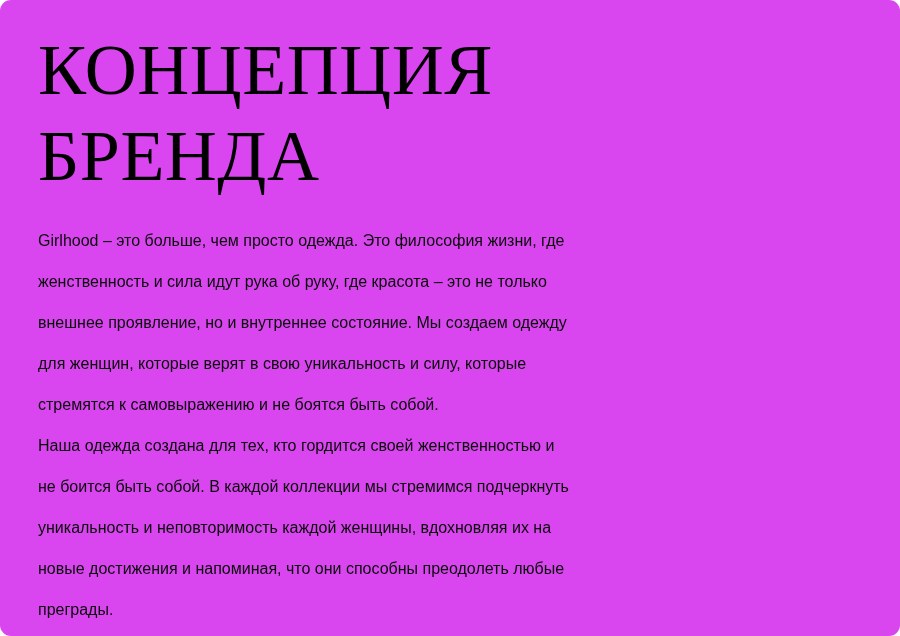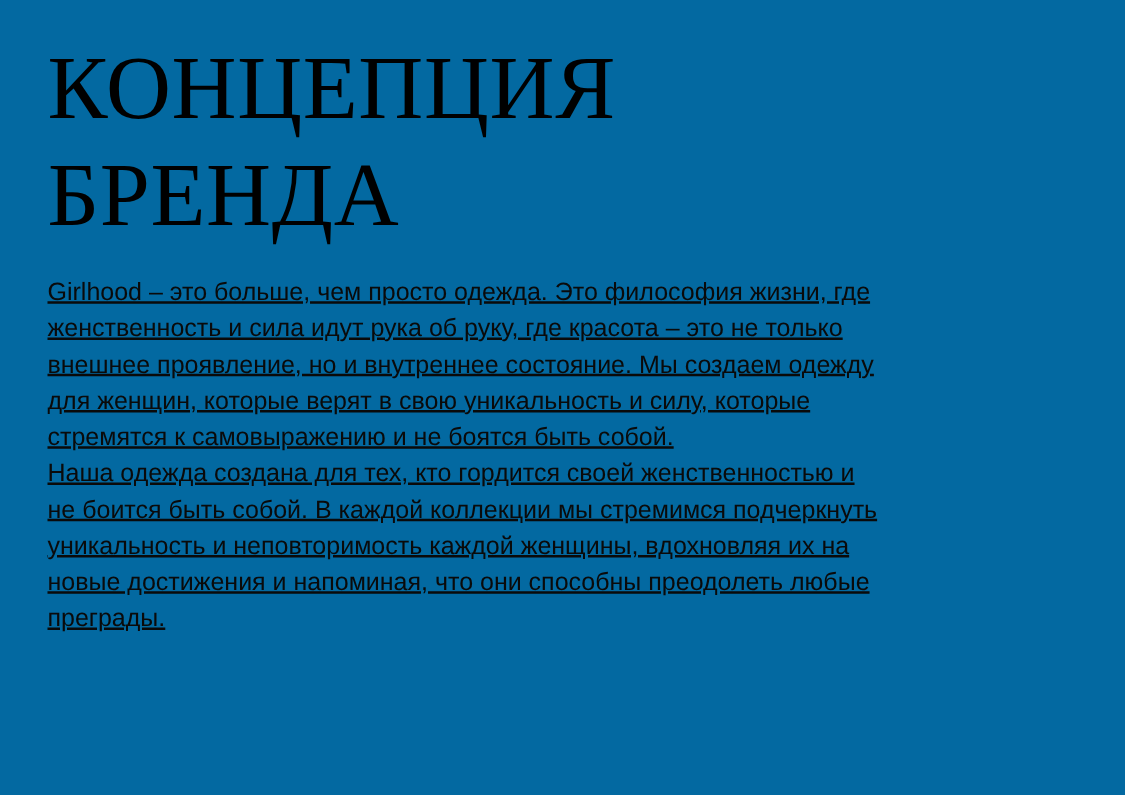--- a/index.html
+++ b/index.html
@@ -5,46 +5,46 @@
   * { margin: 0; padding: 0; box-sizing: border-box; }
   html, body {
     width: 900px;
     height: 636px;
     background: #ffffff;
     overflow: hidden;
   }
   .page {
     width: 900px;
     height: 636px;
-    background: #0369a1;
+    background: #d946ef;
     padding: 27px 60px 0 38px;
     font-family: "Liberation Sans", sans-serif;
     color: #000000;
+    border-radius: 11px;
   }
   .page-title {
     font-family: "Liberation Serif", serif;
     font-weight: 400;
     font-size: 72px;
     line-height: 86px;
     color: #000000;
     white-space: pre-line;
     letter-spacing: 0.5px;
     margin-bottom: 21px;
   }
   .body-text {
     width: 808px;
   }
   .body-text p {
     font-family: "Liberation Sans", sans-serif;
-    font-size: 20px;
-    line-height: 29px;
+    font-size: 16px;
+    line-height: 41px;
     color: #0a0a0a;
     white-space: pre-line;
     margin: 0;
-    text-decoration: underline;
   }
   .body-text p + p {
   }
 </style>
 </head>
 <body>
 
 <div class="page">
   <h1 class="page-title">КОНЦЕПЦИЯ
 БРЕНДА</h1>

